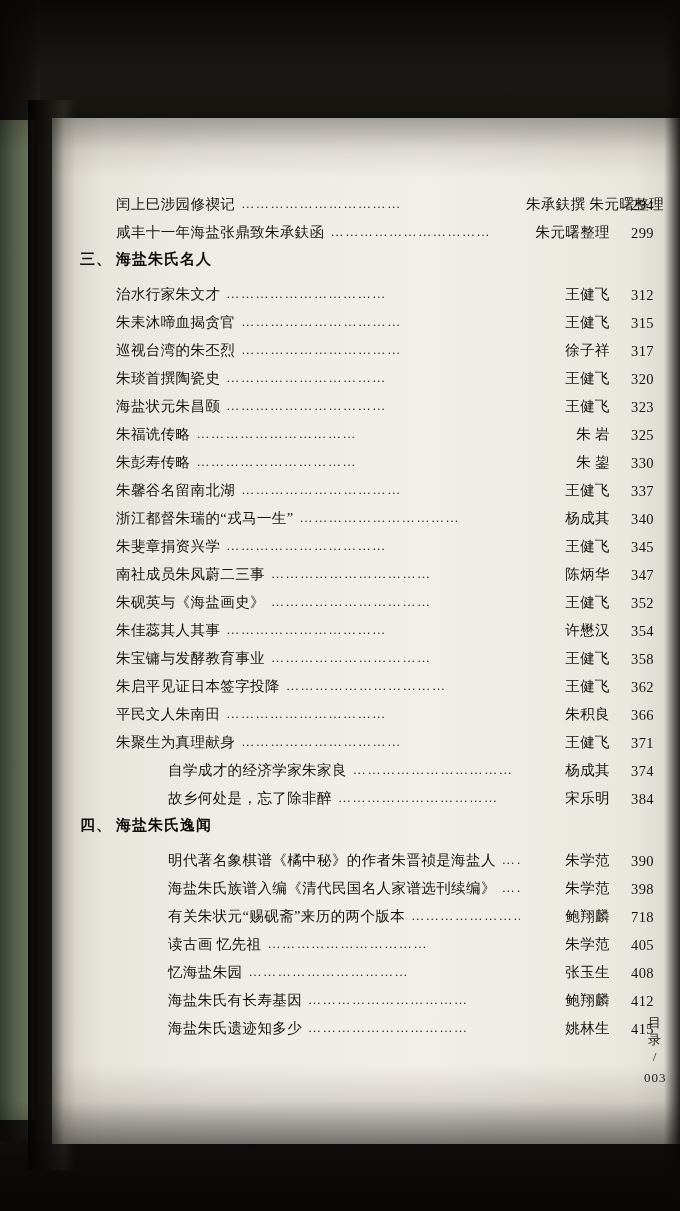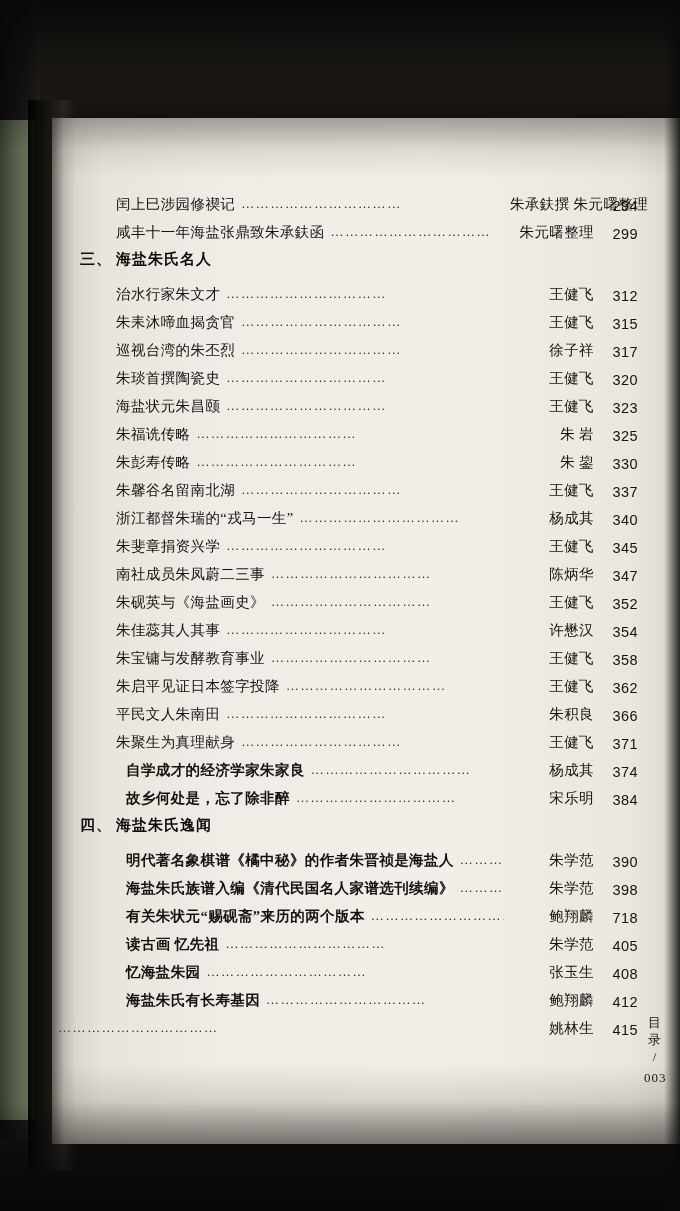--- a/index.html
+++ b/index.html
@@ -126,24 +126,24 @@
   .toc-row .author {
     white-space: nowrap;
     text-align: right;
     width: 84px;
     padding-right: 10px;
   }
   .toc-row .page-no {
     white-space: nowrap;
     width: 34px;
     text-align: right;
-    padding-right: 42px;
-    font-family: Liberation Sans, sans-serif;
-  }
-  .toc-row.indent2 .title { padding-left: 74px; font-weight: bold; }
+    padding-right: 26px;
+    font-family: Liberation Serif, serif;
+  }
+  .toc-row.indent2 .title { padding-left: 116px; }
 
   
   .section-heading {
     font-size: 15px;
     font-weight: bold;
     color: #0f0d0a;
     padding-left: 28px;
     height: 34px;
     line-height: 34px;
     letter-spacing: 1px;
@@ -387,20 +387,21 @@
           <span class="author">张玉生</span>
           <span class="page-no">408</span>
         </div>
         <div class="toc-row indent2">
           <span class="title">海盐朱氏有长寿基因</span>
           <span class="dots">……………………………</span>
           <span class="author">鲍翔麟</span>
           <span class="page-no">412</span>
         </div>
         <div class="toc-row indent2">
+          <span class="title">海盐朱氏遗迹知多少</span>
           <span class="dots">……………………………</span>
           <span class="author">姚林生</span>
           <span class="page-no">415</span>
         </div>
       </div>
 
     </div>
 
     <div class="running-head">
       <span class="rh-char">目 录</span>

